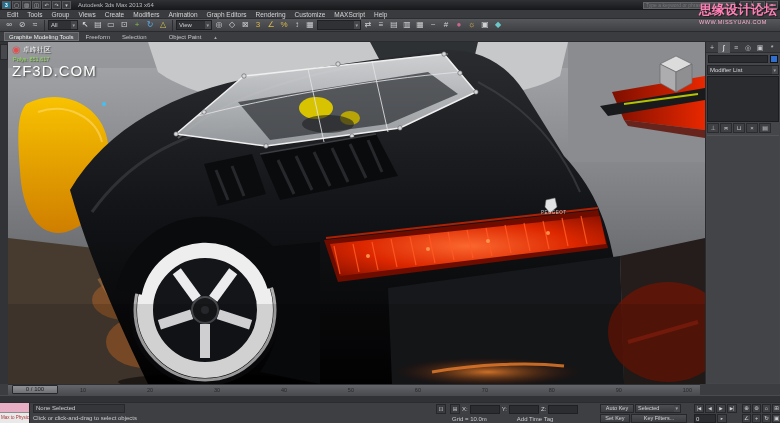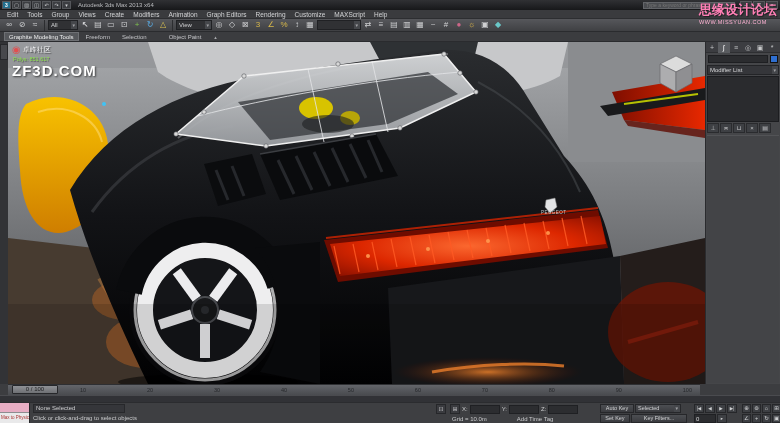--- a/index.html
+++ b/index.html
@@ -44,21 +44,21 @@
 #leftstrip{position:absolute;left:0;top:0;width:8px;height:100%;background:#323336}
 .lstab{width:8px;height:16px;background:#47484c;margin-top:2px;border:1px solid #27282b}
 #viewport{position:absolute;left:8px;top:0;width:697px;height:342px;background:#77797c;overflow:hidden}
 #viewport svg{position:absolute;left:0;top:0}
 
 #zf-watermark{position:absolute;left:4px;top:3px;z-index:6;pointer-events:none}
 .zf-row{display:flex;align-items:center;gap:2px}
 .zf-seal{color:#e05050;font-size:10px;line-height:10px}
 .zf-cn{font-size:7px;color:#f0f0f2;text-shadow:1px 1px 1px rgba(0,0,0,.6)}
 .zf-stats{font-size:5.5px;color:#8be34a;margin:1px 0 0 1px;text-shadow:1px 1px 1px rgba(0,0,0,.5)}
-.zf-big{font-size:15px;font-weight:bold;color:#fff;letter-spacing:1px;text-shadow:1px 1px 2px rgba(0,0,0,.65)}
+.zf-big{font-size:15px;font-weight:normal;color:#fff;letter-spacing:1px;text-shadow:1px 1px 2px rgba(0,0,0,.65)}
 #my-watermark{position:absolute;right:3px;top:1px;z-index:40;pointer-events:none}
 .my1{font-size:13px;font-weight:bold;color:#ff7fb5;text-shadow:1px 1px 1px rgba(0,0,0,.5);white-space:nowrap}
 .my2{font-size:5.5px;color:#ffb3d4;letter-spacing:.5px;white-space:nowrap}
 
 #cmdpanel{position:absolute;right:0;top:0;width:75px;height:100%;background:#454649;border-left:1px solid #2a2b2e;
   display:flex;flex-direction:column}
 #cp-tabs{display:flex;height:11px;background:#3c3d41;border-bottom:1px solid #2e2f32}
 .cptab{width:12px;height:11px;font-size:7px;line-height:11px;text-align:center;color:#c6c7c9}
 #cp-tabs .cptab:nth-child(2){background:#5a5c60;color:#fff}
 #cp-name-row{display:flex;align-items:center;gap:2px;padding:2px 2px 1px}

